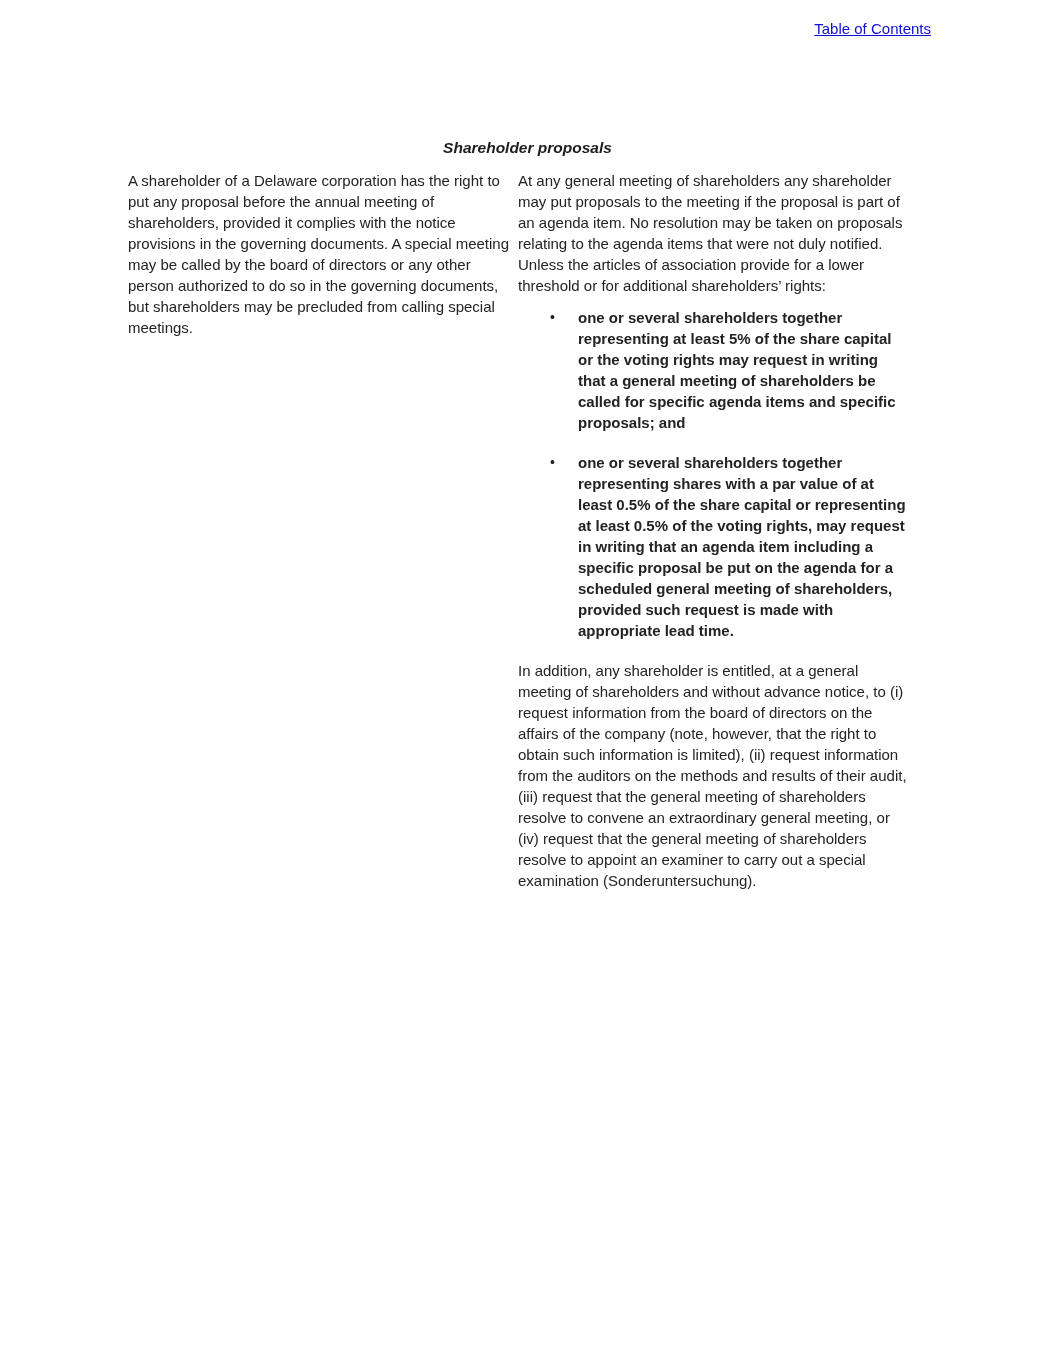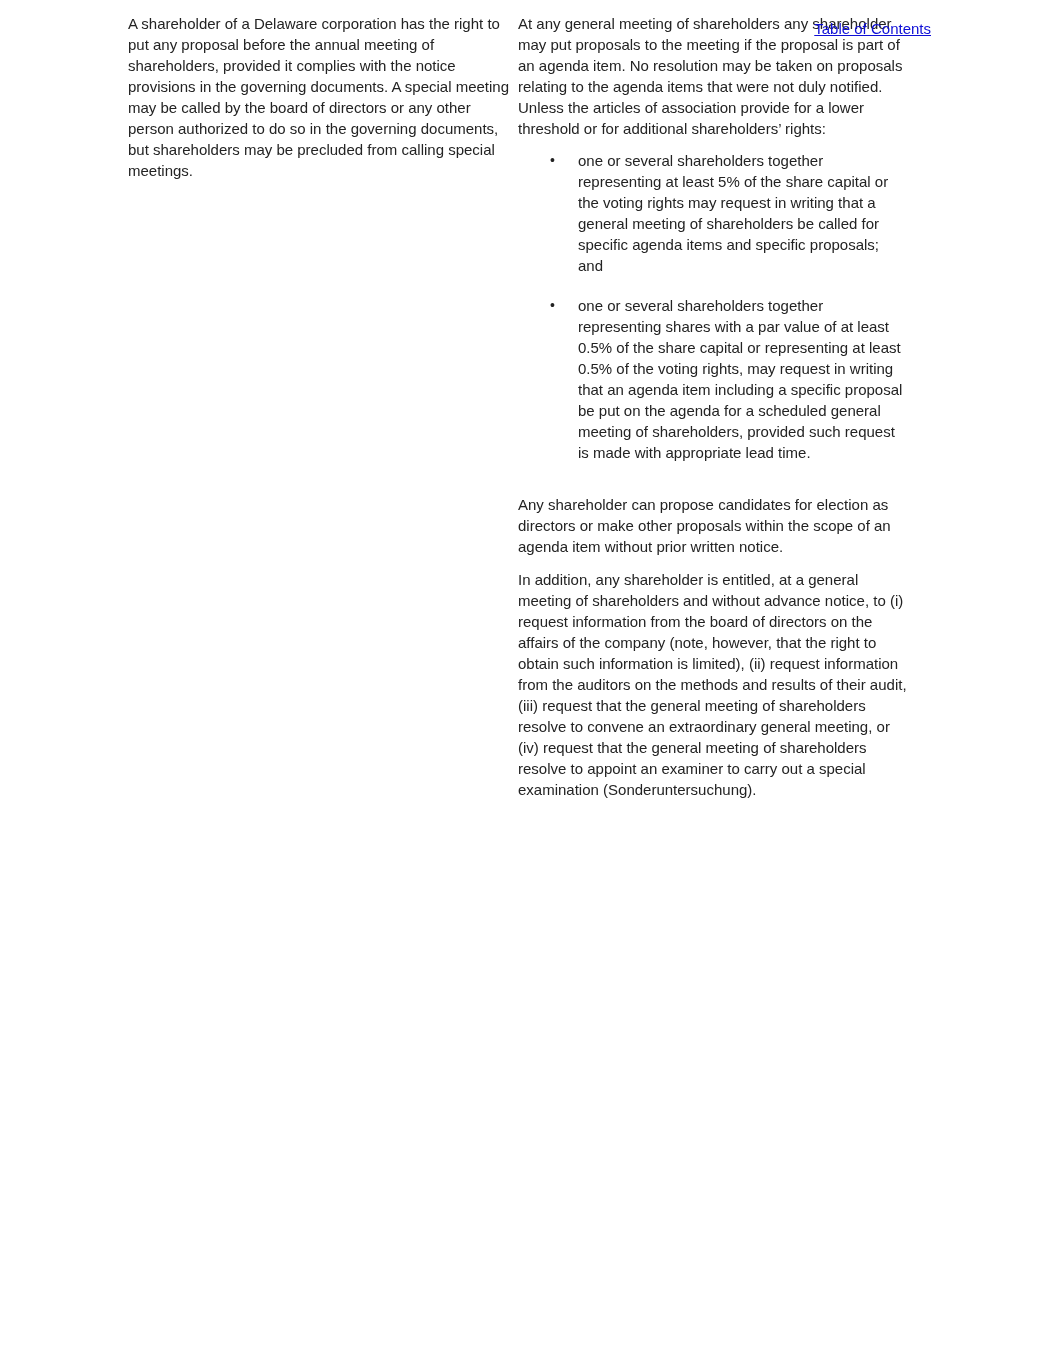--- a/index.html
+++ b/index.html
@@ -64,35 +64,37 @@
     display: flex;
     margin-bottom: 19px;
   }
   .bullet-glyph {
     width: 28px;
     flex: 0 0 28px;
     font-size: 14px;
   }
   .bullet-text {
     flex: 1;
+    font-weight: bold;
   }
   .para-2 {
     margin-top: 31px !important;
     margin-bottom: 12px !important;
   }
   .italic-term {
   }
 </style>
 </head>
 <body>
 
 <div class="page">
 
   <a class="toc-link" href="#">Table of Contents</a>
 
+  <h1 class="heading">Shareholder proposals</h1>
 
   <div class="columns">
 
     <div class="col">
       <p>A shareholder of a Delaware corporation has the right to put any proposal before the annual meeting of shareholders, provided it complies with the notice provisions in the governing documents. A special meeting may be called by the board of directors or any other person authorized to do so in the governing documents, but shareholders may be precluded from calling special meetings.</p>
     </div>
 
     <div class="col">
 
       <p>At any general meeting of shareholders any shareholder may put proposals to the meeting if the proposal is part of an agenda item. No resolution may be taken on proposals relating to the agenda items that were not duly notified. Unless the articles of association provide for a lower threshold or for additional shareholders’ rights:</p>
@@ -101,21 +103,20 @@
         <li>
           <span class="bullet-glyph">•</span>
           <span class="bullet-text">one or several shareholders together representing at least 5% of the share capital or the voting rights may request in writing that a general meeting of shareholders be called for specific agenda items and specific proposals; and</span>
         </li>
         <li>
           <span class="bullet-glyph">•</span>
           <span class="bullet-text">one or several shareholders together representing shares with a par value of at least 0.5% of the share capital or representing at least 0.5% of the voting rights, may request in writing that an agenda item including a specific proposal be put on the agenda for a scheduled general meeting of shareholders, provided such request is made with appropriate lead time.</span>
         </li>
       </ul>
 
-      <p class="para-2">Any shareholder can propose candidates for election as directors or make other proposals within the scope of an agenda item without prior written notice.</p>
 
       <p>
         <span>In addition, any shareholder is entitled, at a general meeting of shareholders and without advance notice, to (i) request information from the board of directors on the affairs of the company (note, however, that the right to obtain such information is limited), (ii) request information from the auditors on the methods and results of their audit, (iii) request that the general meeting of shareholders resolve to convene an extraordinary general meeting, or (iv) request that the general meeting of shareholders resolve to appoint an examiner to carry out a special examination (</span><span class="italic-term">Sonderuntersuchung</span><span>).</span>
       </p>
 
     </div>
 
   </div>
 
 </div>

